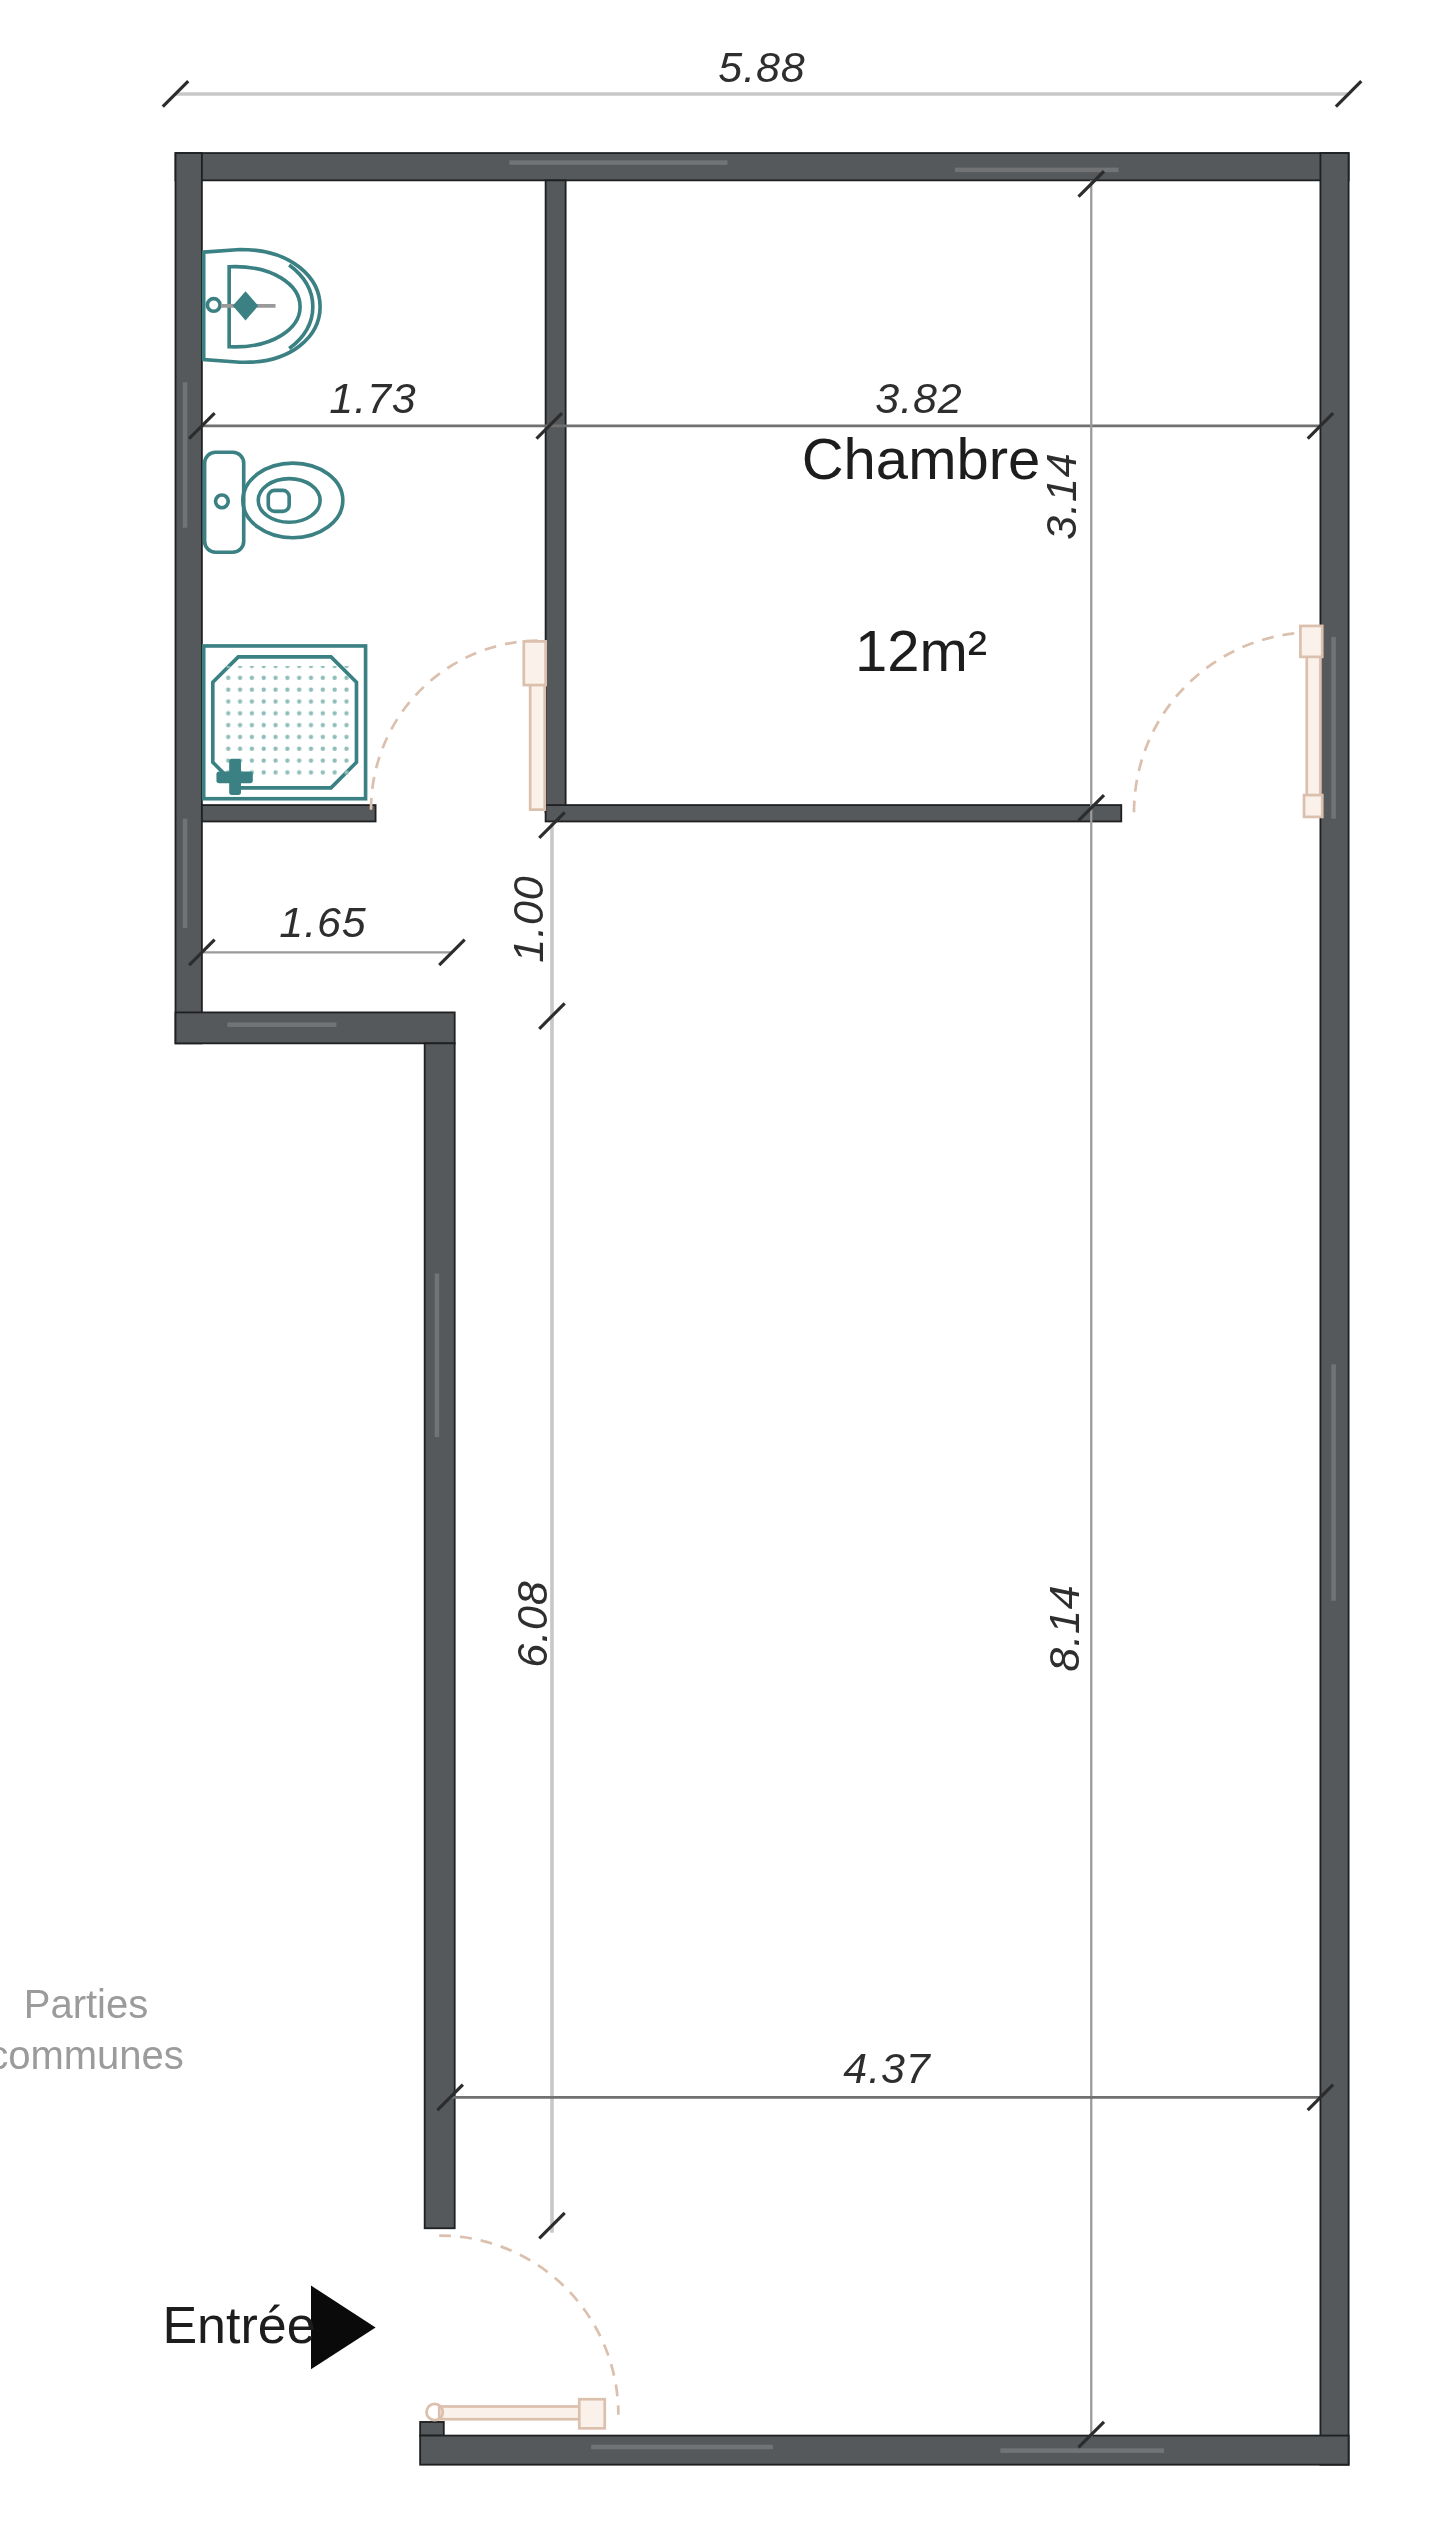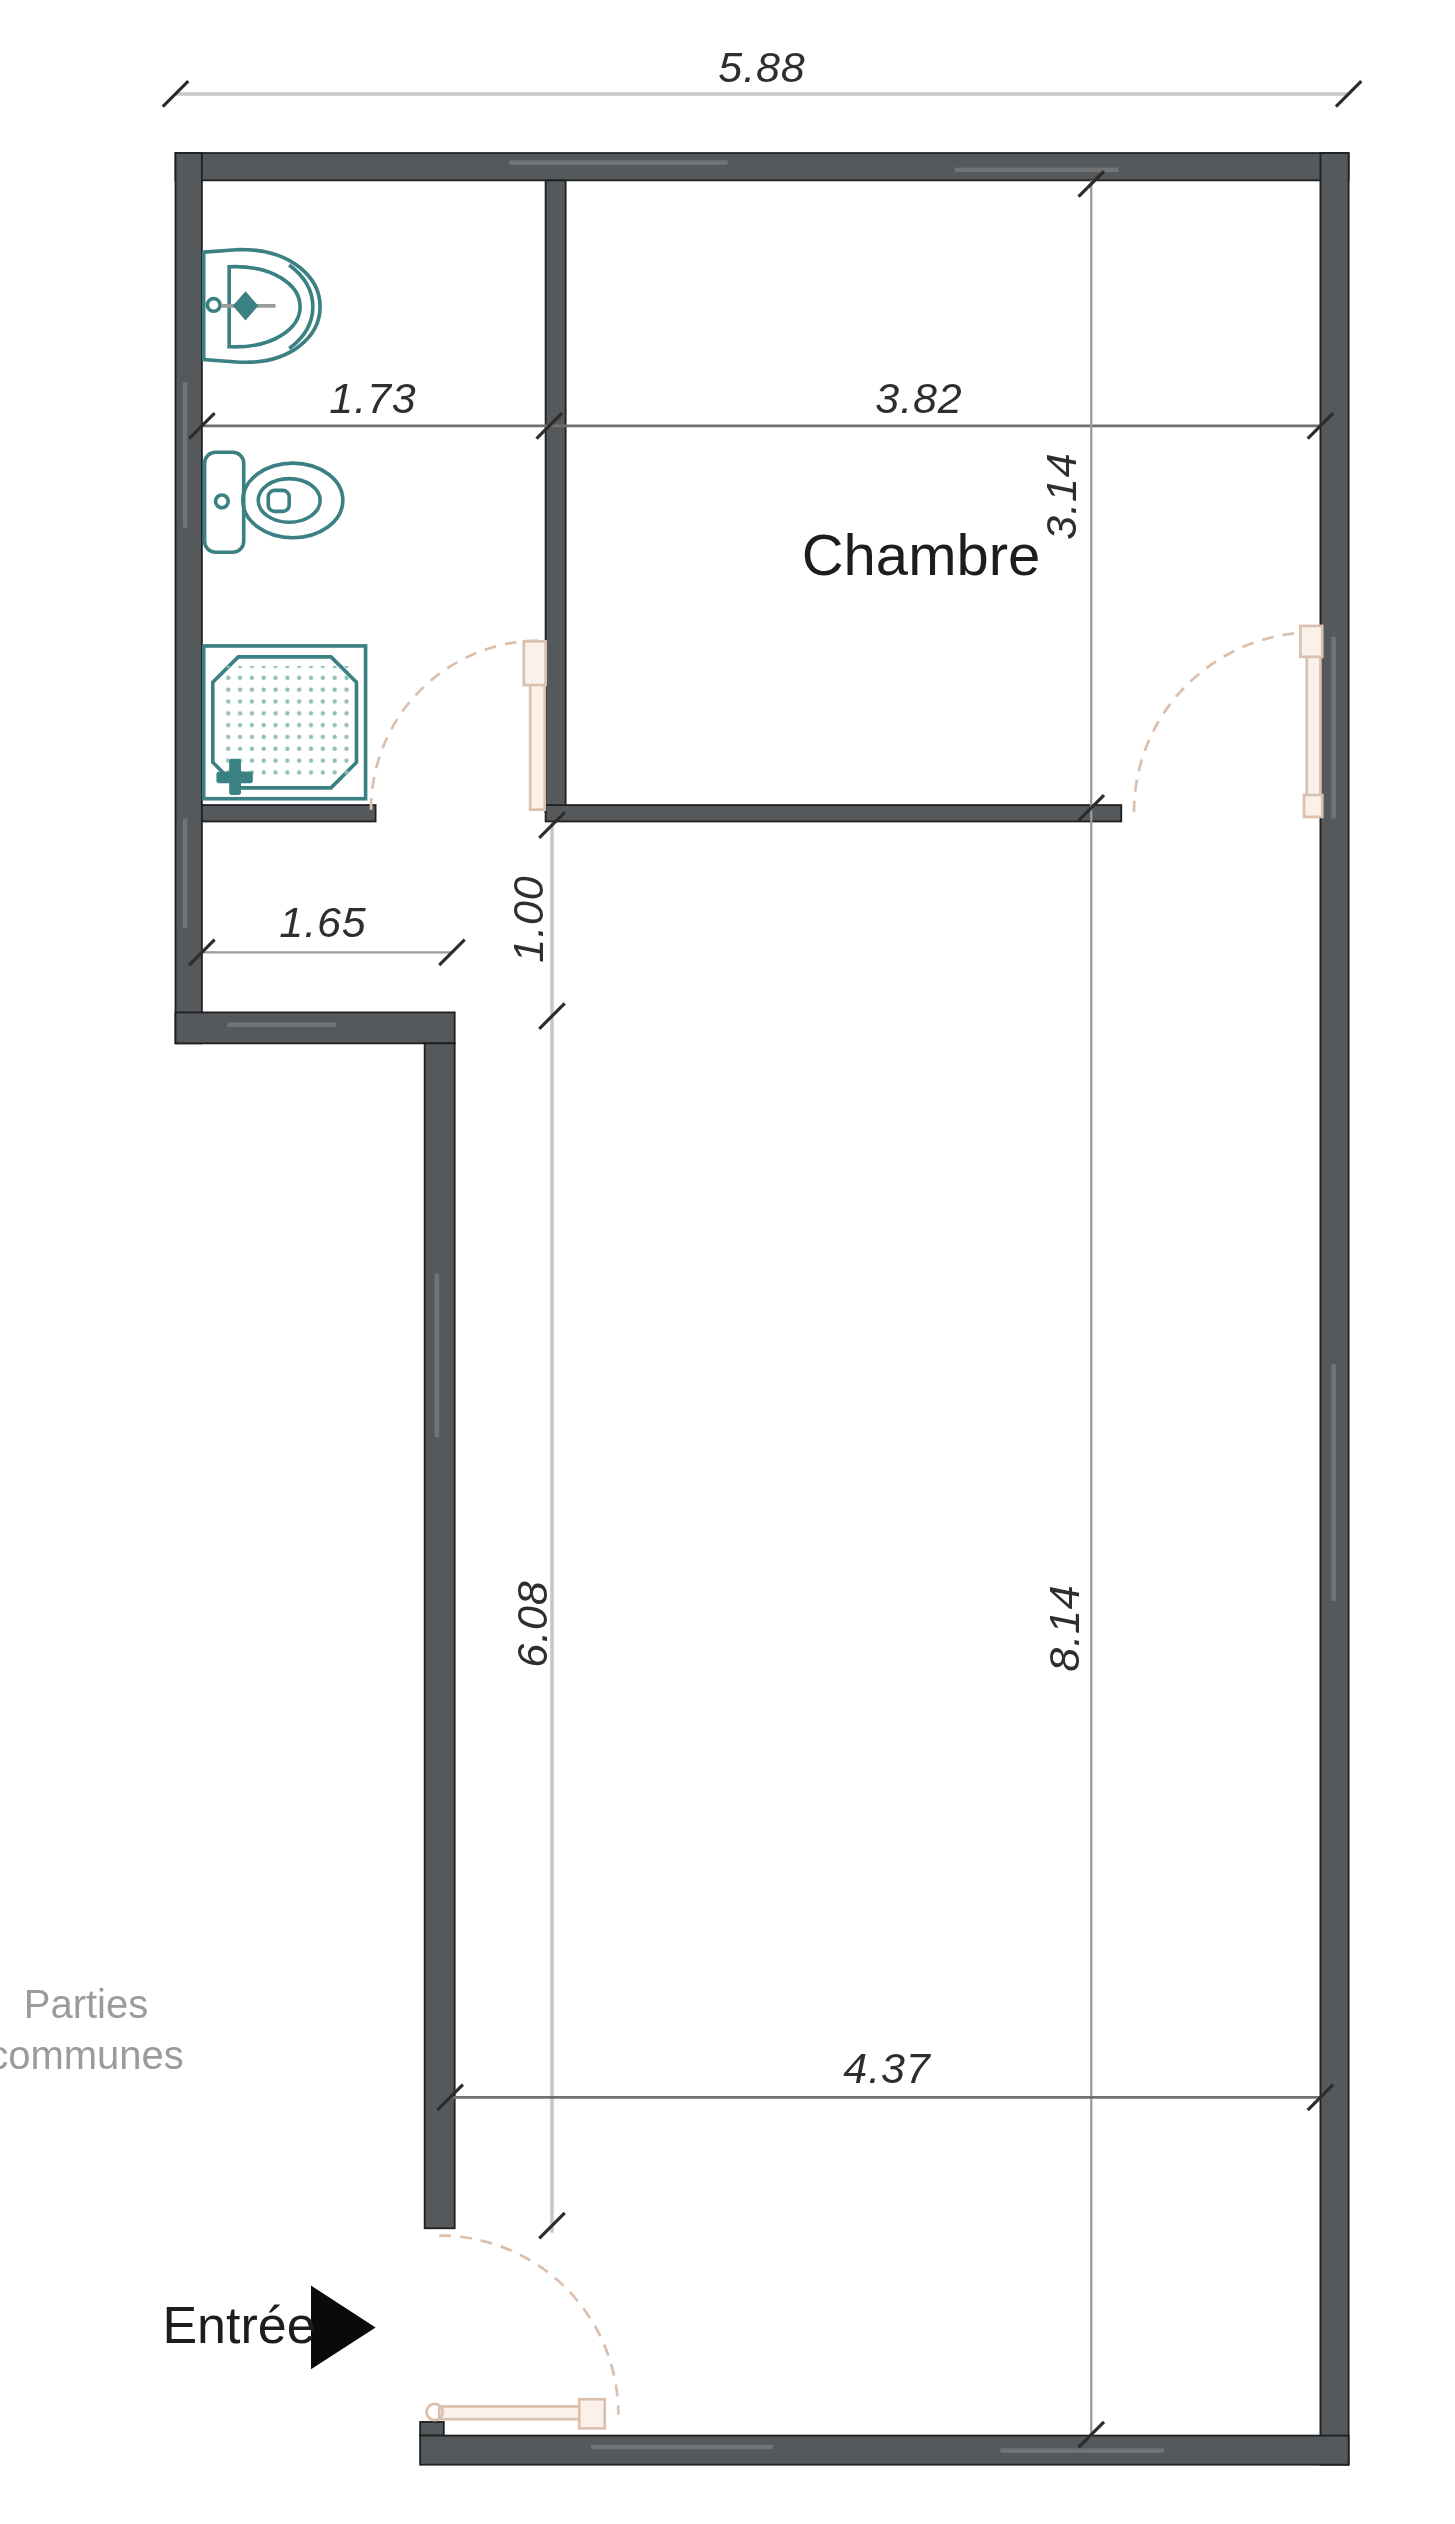--- a/index.html
+++ b/index.html
@@ -145,20 +145,21 @@
   <div class="label dim-label" style="left:919px;top:398px">3.82</div>
   <div class="label dim-label" style="left:323px;top:922px">1.65</div>
   <div class="label dim-label" style="left:887px;top:2068px">4.37</div>
   <div class="label dim-label vert" style="left:528px;top:919px">1.00</div>
   <div class="label dim-label vert" style="left:532px;top:1624px">6.08</div>
   <div class="label dim-label vert" style="left:1061px;top:496px">3.14</div>
   <div class="label dim-label vert" style="left:1064px;top:1628px">8.14</div>
 
   <div class="label room-label" style="left:921px;top:555px">
     <div>Chambre</div>
+    <div>12m²</div>
   </div>
   <div class="label room-label" style="left:855px;top:1466px">
   </div>
 
   <div class="label muted-label" style="left:86px;top:2030px">Parties
 communes</div>
   <div class="label entry-label" style="left:239px;top:2325px">Entrée</div>
 
 </div>
 

